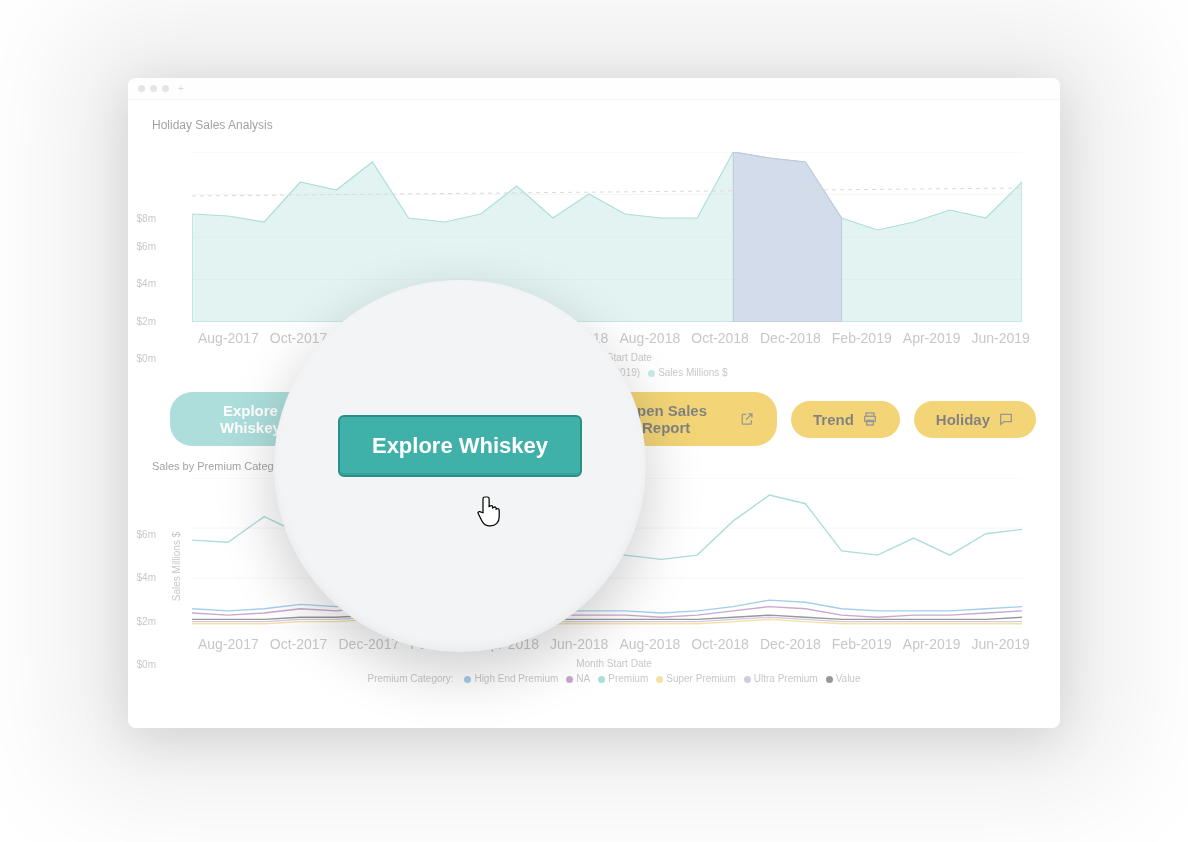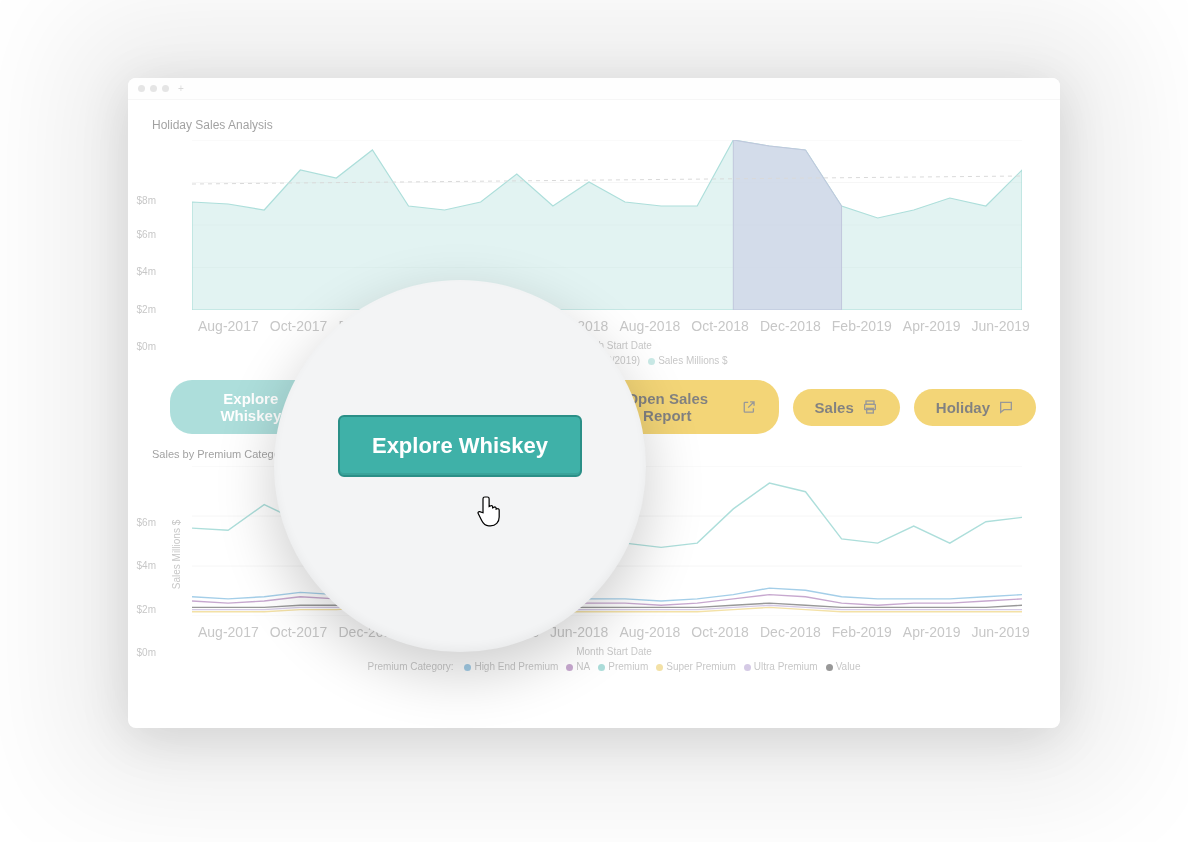--- a/index.html
+++ b/index.html
@@ -26,21 +26,21 @@
     height: 22px;
     background: #fdfdfd;
     border-bottom: 1px solid #eee;
     display: flex;
     align-items: center;
     padding-left: 10px;
     gap: 5px;
   }
   .titlebar .dot { width:7px; height:7px; border-radius:50%; background:#d0d0d0; } .titlebar .plus{font-size:10px;color:#bbb;margin-left:4px;}
   .content { padding: 18px 24px 10px 24px; position: relative; }
-  .section-title { font-size: 12px; color:#555; margin-bottom:8px; }
+  .section-title { font-size: 12px; color:#555; margin-bottom:20px; }
 
   .chart-box { position: relative; }
   .y-ticks { position:absolute; left:-36px; top:0; bottom:20px; font-size:10px; color:#999; }
   .y-ticks div { position:absolute; right:0; transform:translateY(50%); }
   .grid line.h { stroke:#eee; stroke-width:1; }
   .x-ticks { display:flex; justify-content:space-between; font-size:14px; color:#999; margin-top:4px; padding:0 6px;}
   .axis-label { text-align:center; font-size:10px; color:#999; margin-top:6px;}
   .legend { text-align:center; font-size:10px; color:#999; margin-top:4px;}
   .legend .dot { display:inline-block; width:7px; height:7px; border-radius:50%; margin:0 3px 0 8px; vertical-align:middle;}
 
@@ -97,21 +97,21 @@
 
   <div class="content">
     <div class="section-title">Holiday Sales Analysis</div>
 
     <div class="chart-box" style="margin-left:40px;">
       <div class="y-ticks" id="yt1">
           <div style="bottom: 0px;">$0m</div>
           <div style="bottom: 37.5px;">$2m</div>
           <div style="bottom: 75px;">$4m</div>
           <div style="bottom: 112.5px;">$6m</div>
-          <div style="bottom: 146px;">$8m</div>
+          <div style="bottom: 140px;">$8m</div>
         </div>
       <svg id="svg1" width="830" height="170">
         <g class="grid" id="grid1">
             <line class="h" x1="0" x2="830" y1="170" y2="170"></line>
             <line class="h" x1="0" x2="830" y1="127.5" y2="127.5"></line>
             <line class="h" x1="0" x2="830" y1="85" y2="85"></line>
             <line class="h" x1="0" x2="830" y1="42.5" y2="42.5"></line>
             <line class="h" x1="0" x2="830" y1="0" y2="0"></line>
           </g>
         <g id="series1">
@@ -143,21 +143,21 @@
         <span>Explore Whiskey</span>
       </button>
       <div style="flex:0 0 220px"></div>
       <button class="btn btn-gray">
         <span>Open Sales Report</span>
         <svg viewBox="0 0 24 24" fill="none" stroke="#444" stroke-width="2">
             <path d="M14 4h6v6M20 4l-9 9M19 14v5a1 1 0 0 1-1 1H6a1 1 0 0 1-1-1V6a1 1 0 0 1 1-1h5"></path>
           </svg>
       </button>
       <button class="btn btn-gray">
-        <span>Sales</span>
+        <span>Trend</span>
         <svg viewBox="0 0 24 24" fill="none" stroke="#444" stroke-width="2">
             <rect x="6" y="3" width="12" height="5"></rect>
             <rect x="4" y="8" width="16" height="8" rx="1"></rect>
             <rect x="7" y="14" width="10" height="7"></rect>
           </svg>
       </button>
       <button class="btn btn-gray">
         <span>Holiday</span>
         <svg viewBox="0 0 24 24" fill="none" stroke="#444" stroke-width="2">
             <path d="M4 5h16v11H9l-5 4V5z"></path>

